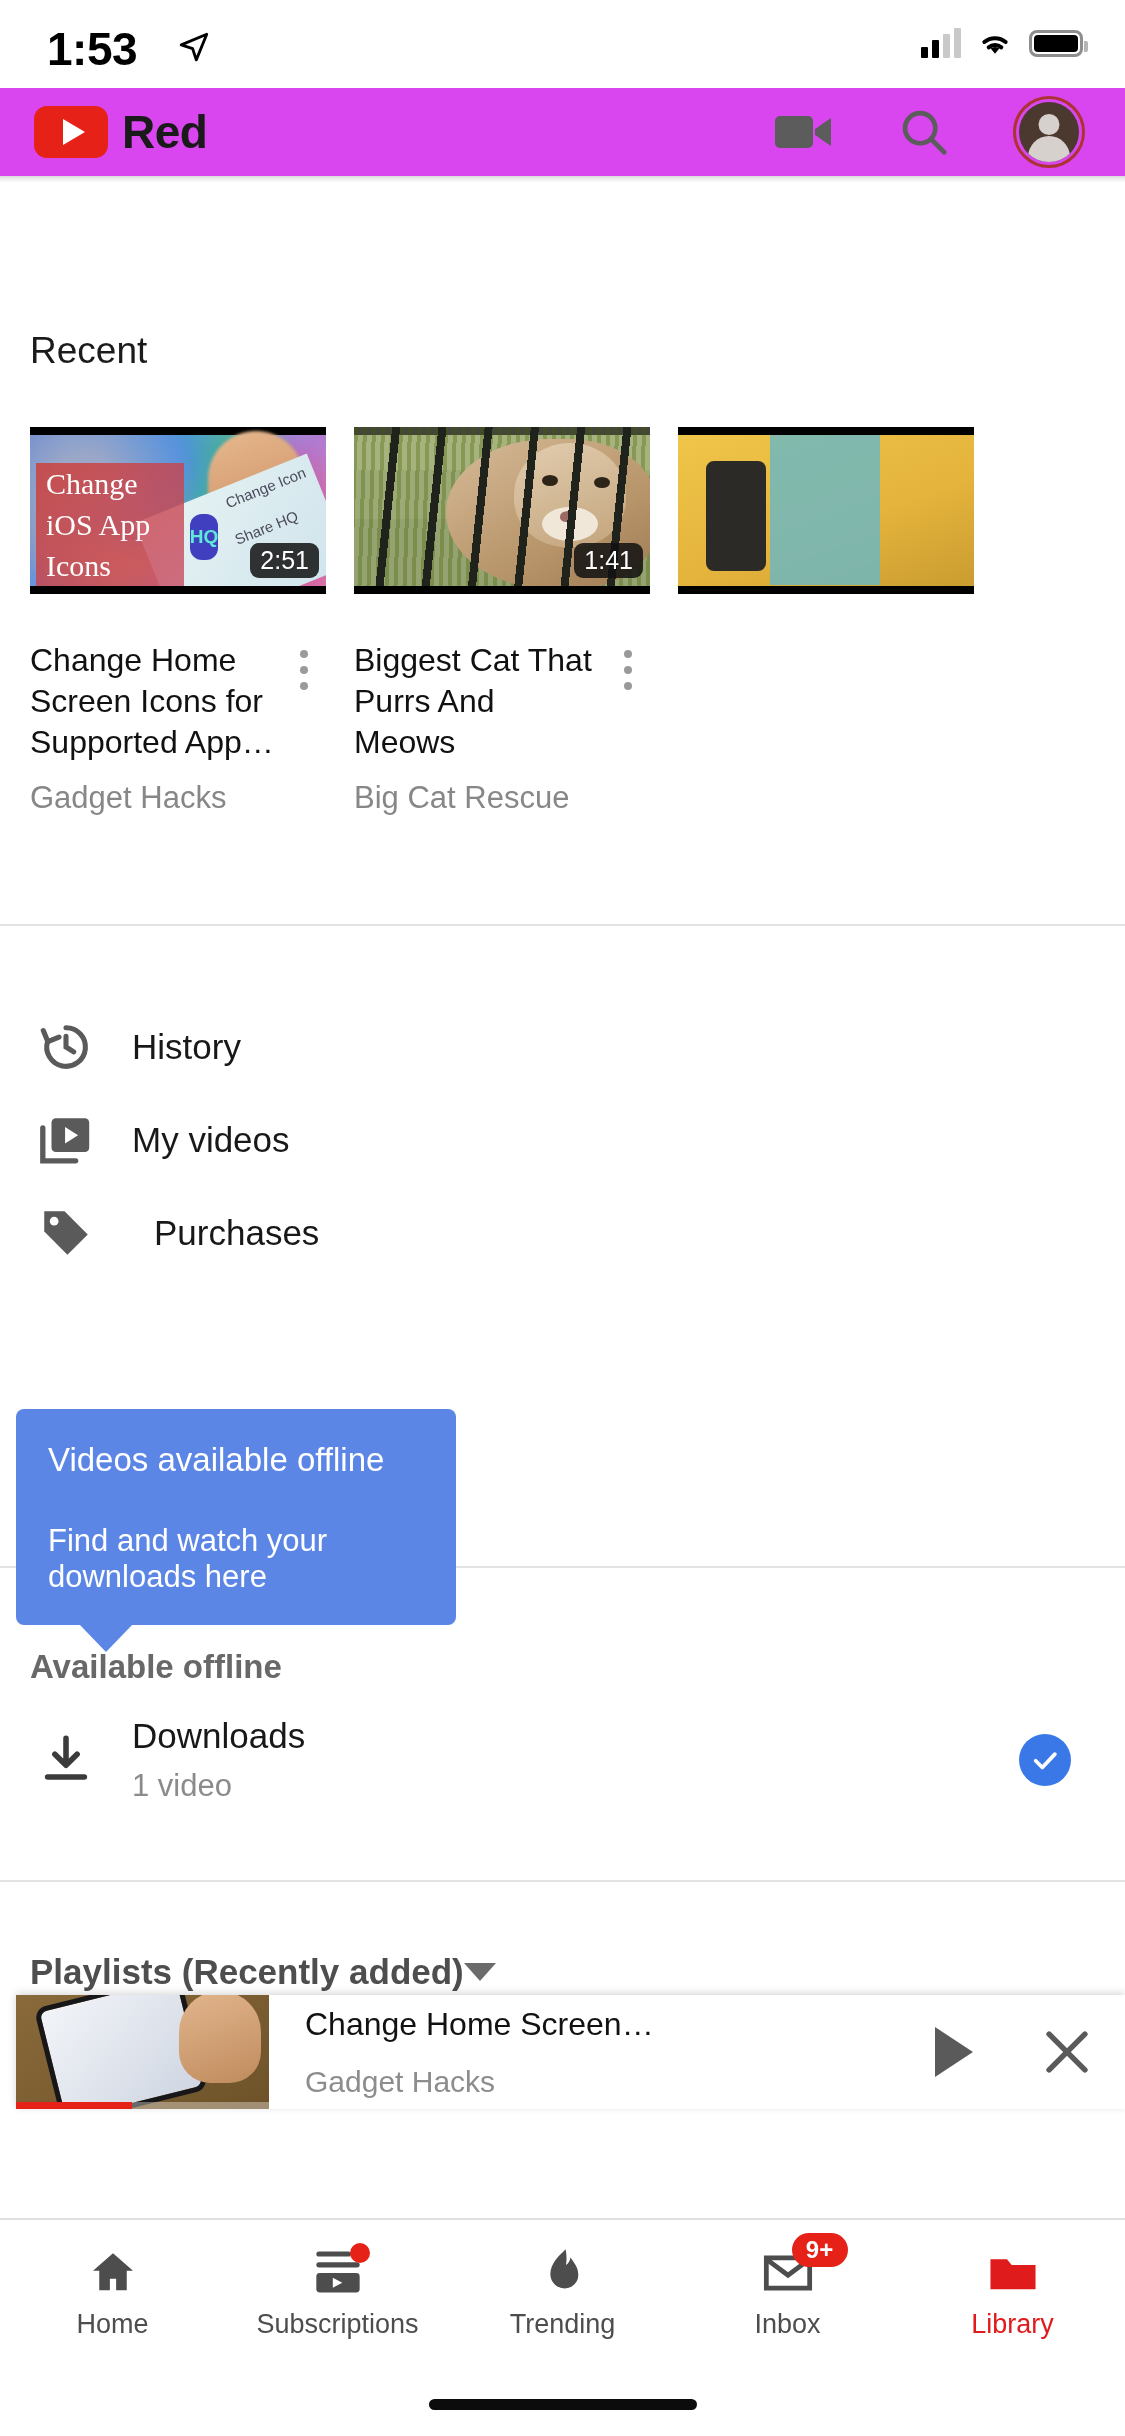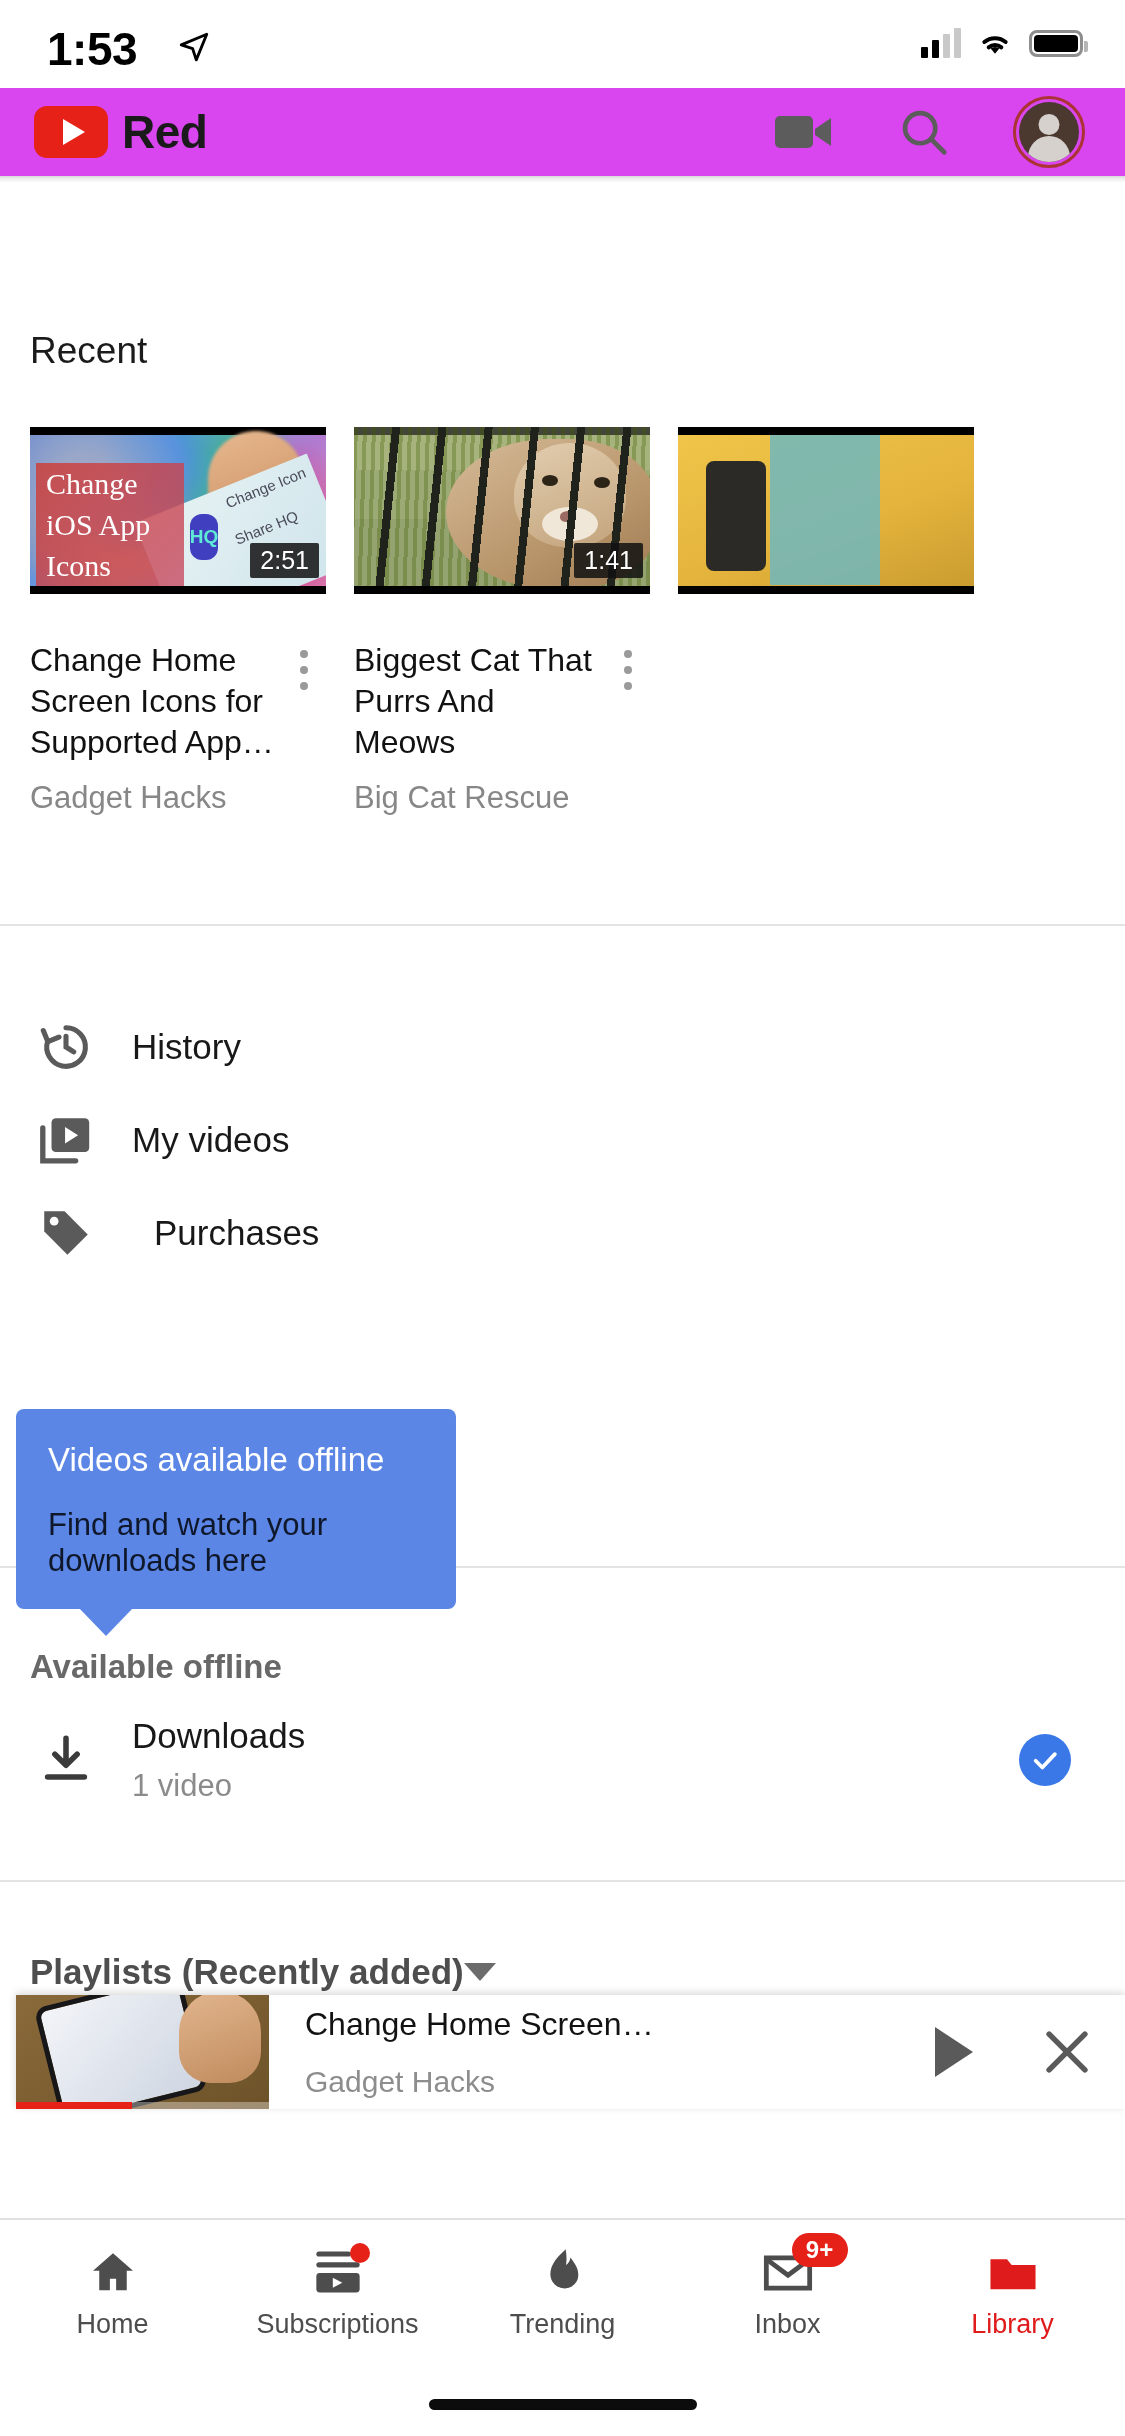--- a/index.html
+++ b/index.html
@@ -52,21 +52,21 @@
 
   .shelf { position:absolute; top:427px; left:0; width:1125px; height:417px; overflow:hidden; }
   .card { position:absolute; top:0; width:296px; }
   .card.c1 { left:30px; }
   .card.c2 { left:354px; }
   .card.c3 { left:678px; }
   .thumb { position:relative; width:296px; height:167px; overflow:hidden; background:#111; }
   .thumb .bar-t, .thumb .bar-b { position:absolute; left:0; right:0; height:8px; background:#000; }
   .bar-t { top:0; } .bar-b { bottom:0; }
   .dur { position:absolute; right:7px; bottom:16px; background:rgba(17,17,17,.85); color:#fff;
-    font-size:25px; padding:3px 10px; border-radius:2px; font-weight:500; }
+    font-size:25px; padding:3px 10px; border-radius:9px; font-weight:500; }
 
   
   .t1 { background:
       radial-gradient(circle at 18% 35%, #9aa7c8 0 11%, transparent 42%),
       radial-gradient(circle at 40% 22%, #4e8fe0 0 14%, transparent 46%),
       radial-gradient(circle at 62% 30%, #3ec46d 0 11%, transparent 40%),
       radial-gradient(circle at 30% 62%, #f0b060 0 12%, transparent 42%),
       radial-gradient(circle at 76% 68%, #d94b8a 0 14%, transparent 46%),
       linear-gradient(120deg,#5b7fd0,#6ea8e8 45%,#b07ad0 75%,#d98fc0); }
   .t1 .finger { position:absolute; right:22px; top:4px; width:96px; height:104px;
@@ -113,21 +113,21 @@
 
   
   .menu-item { position:absolute; left:0; width:1125px; height:94px; display:flex; align-items:center; }
   .menu-icon { width:132px; display:flex; align-items:center; justify-content:center; flex-shrink:0; }
   .menu-label { font-size:35px; color:#181818; }
 
   
   .tooltip { position:absolute; left:16px; top:1409px; width:440px; background:#5b86e5;
     border-radius:8px; padding:32px 30px 30px 32px; z-index:6; }
   .tt-title { font-size:33px; color:#fff; }
-  .tt-sub { font-size:31px; color:#0f172a; margin-top:28px; }
+  .tt-sub { font-size:31px; color:#ffffff; margin-top:44px; }
   .tt-arrow { position:absolute; left:63px; bottom:-27px; width:0; height:0;
     border-left:27px solid transparent; border-right:27px solid transparent; border-top:28px solid #5b86e5; }
 
   .offline-label { position:absolute; left:30px; top:1648px; font-size:33px; color:#686868; font-weight:600; }
 
   .dl-row { position:absolute; left:0; top:1700px; width:1125px; height:120px; display:flex; align-items:center; }
   .dl-text { flex:1; }
   .dl-title { font-size:35px; color:#181818; }
   .dl-sub { font-size:31px; color:#8b8b8b; margin-top:12px; }
   .dl-badge { width:52px; height:52px; border-radius:50%; background:#3b78e7; display:flex;

